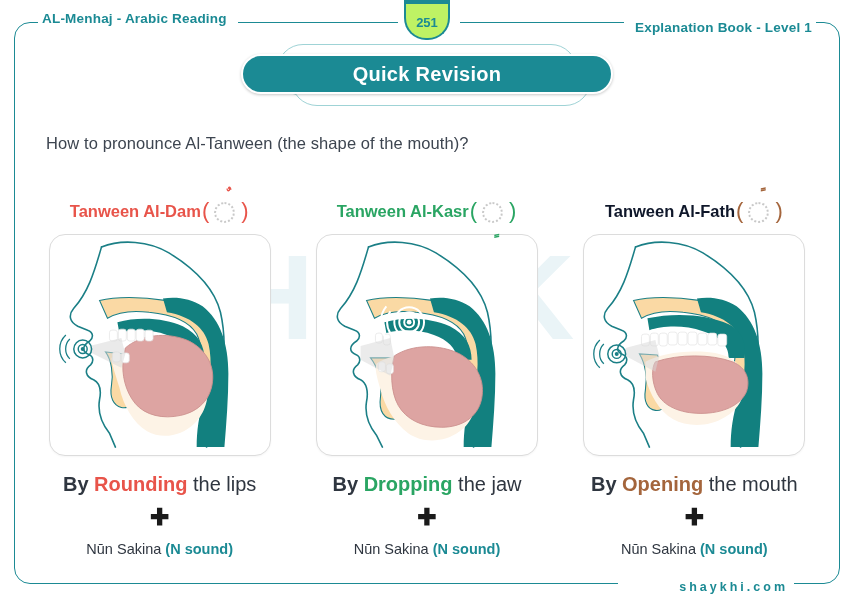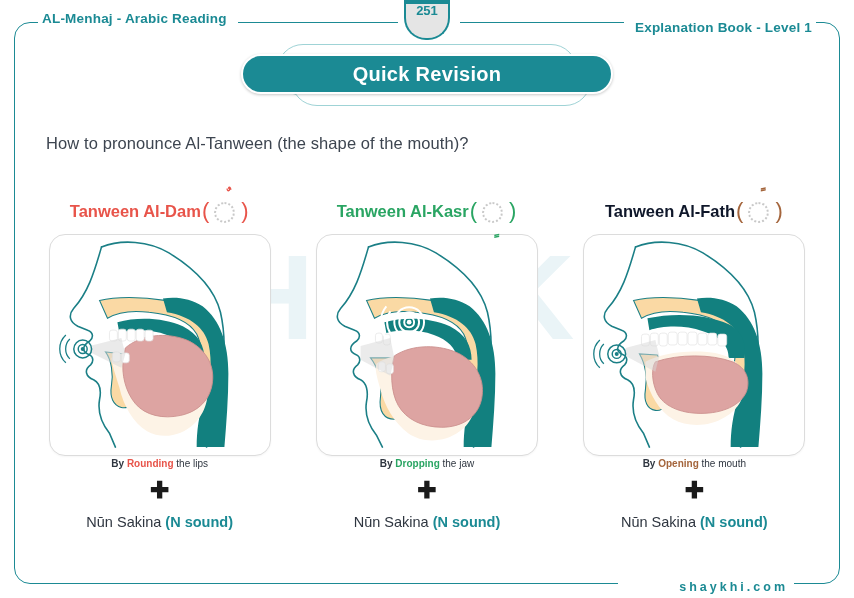--- a/index.html
+++ b/index.html
@@ -66,25 +66,25 @@
   .page-badge {
     position: absolute;
     left: 50%;
     transform: translateX(-50%);
     top: 0px;
     width: 46px;
     height: 40px;
     border: 2px solid #1b8a94;
     border-top: none;
     border-radius: 0 0 22px 22px;
-    background: #e5e5e5;
+    background: #bef264;
     display: flex;
     align-items: flex-start;
     justify-content: center;
-    padding-top: 0;
+    padding-top: 12px;
   }
   .page-badge .cap {
     position: absolute;
     top: -1px;
     left: -2px;
     right: -2px;
     height: 5px;
     background: #1b8a94;
     border-radius: 2px;
   }
@@ -228,22 +228,22 @@
     border: 1.2px solid #dcdcdc;
     border-radius: 16px;
     margin-top: 4px;
     overflow: hidden;
     box-shadow: 0 1px 2px rgba(0,0,0,0.04);
   }
   .card svg { display: block; width: 100%; height: 100%; }
 
   
   .caption {
-    margin-top: 2px;
-    font-size: 10px;
+    margin-top: 17px;
+    font-size: 20px;
     color: #2f3640;
     white-space: nowrap;
   }
   .caption .kw { font-weight: bold; }
   .caption .plain { color: #2f3640; font-weight: bold; }
   .plus {
     margin-top: 10px;
     font-size: 23px;
     font-weight: bold;
     color: #1a1a1a;

